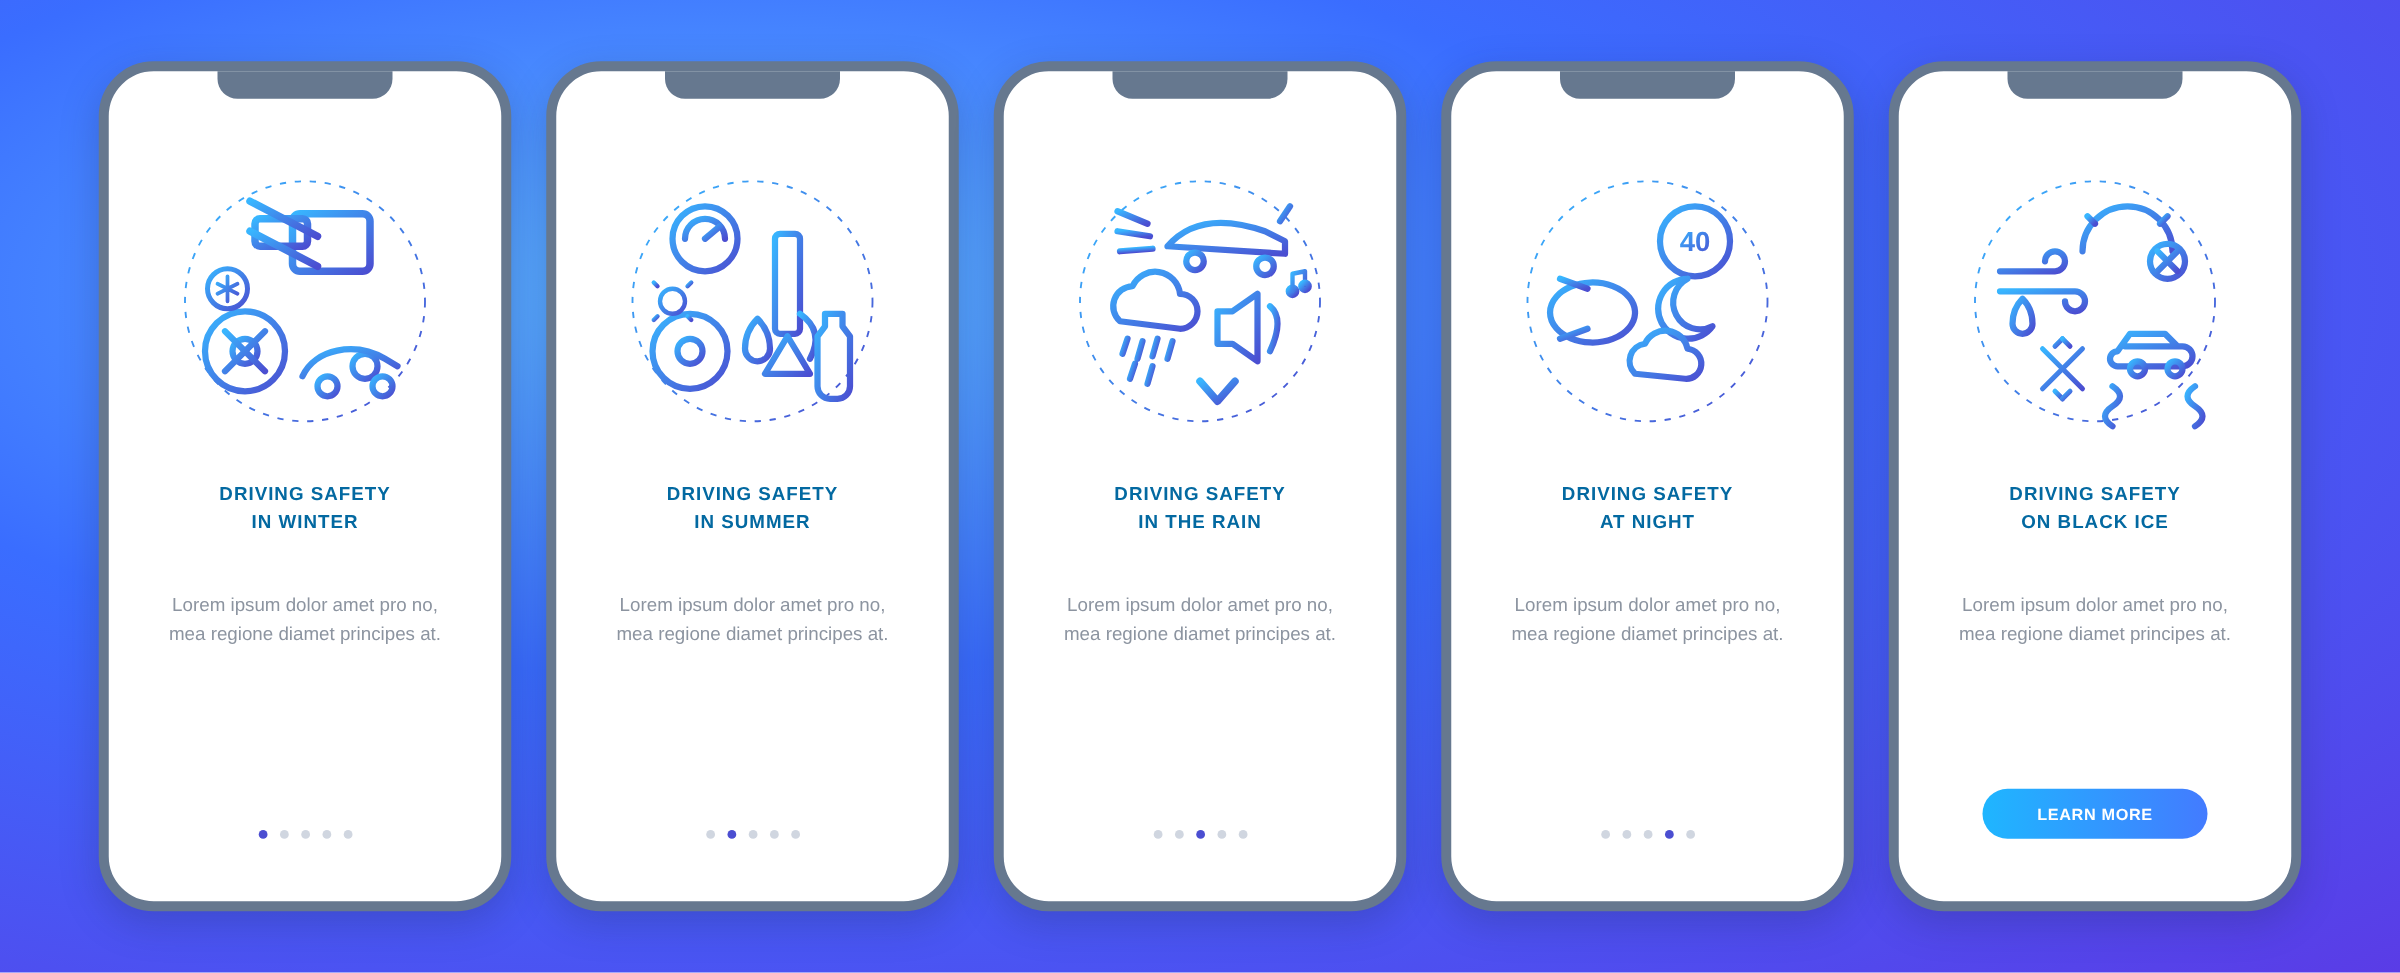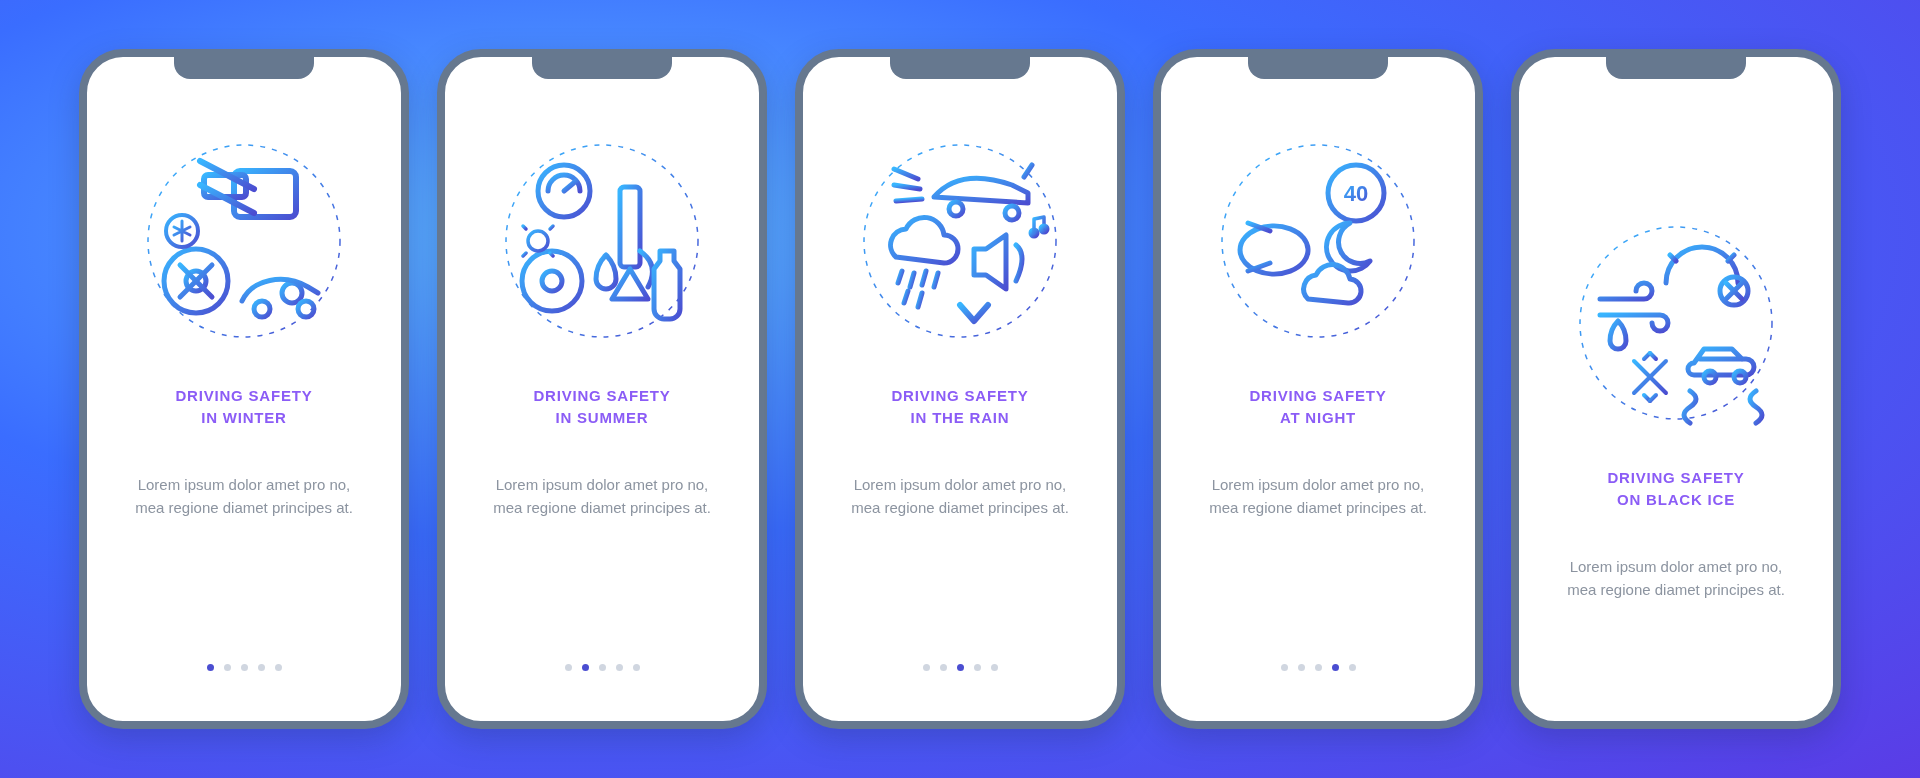--- a/index.html
+++ b/index.html
@@ -20,21 +20,20 @@
     height: 680px;
     background: #fff;
     border-radius: 44px;
     border: 8px solid #66788f;
     position: relative;
     padding: 40px 28px 38px;
     display: flex;
     flex-direction: column;
     align-items: center;
     box-shadow: 0 10px 30px rgba(30,40,90,0.25);
-    justify-content: center;
   }
   .notch {
     position: absolute;
     top: 0;
     left: 50%;
     transform: translateX(-50%);
     width: 140px;
     height: 22px;
     background: #66788f;
     border-radius: 0 0 16px 16px;
@@ -48,21 +47,21 @@
     justify-content: center;
   }
   .illus-wrap svg { width: 100%; height: 100%; }
   .title {
     margin-top: 34px;
     text-align: center;
     font-size: 15px;
     font-weight: 700;
     letter-spacing: 0.8px;
     line-height: 1.45;
-    color: #8b5cf6;
+    color: #0369a1;
     text-transform: uppercase;
     white-space: pre-line;
   }
   .body {
     margin-top: 44px;
     text-align: center;
     font-size: 15px;
     line-height: 1.55;
     color: #8c94a0;
     padding: 0 8px;
@@ -369,13 +368,14 @@
         <circle cx="144" cy="164" r="6"></circle>
           <circle cx="174" cy="164" r="6"></circle>
         <path d="M124 178q12 8 0 16q-12 8 0 16"></path>
         <path d="M190 178q-12 8 0 16q12 8 0 16"></path>
       </g>
     </svg>
   </div>
   <div class="title">DRIVING SAFETY
 ON BLACK ICE</div>
   <div class="body">Lorem ipsum dolor amet pro no, mea regione diamet principes at.</div>
+  <button class="cta">LEARN MORE</button>
 </div>
 
 </body></html>

